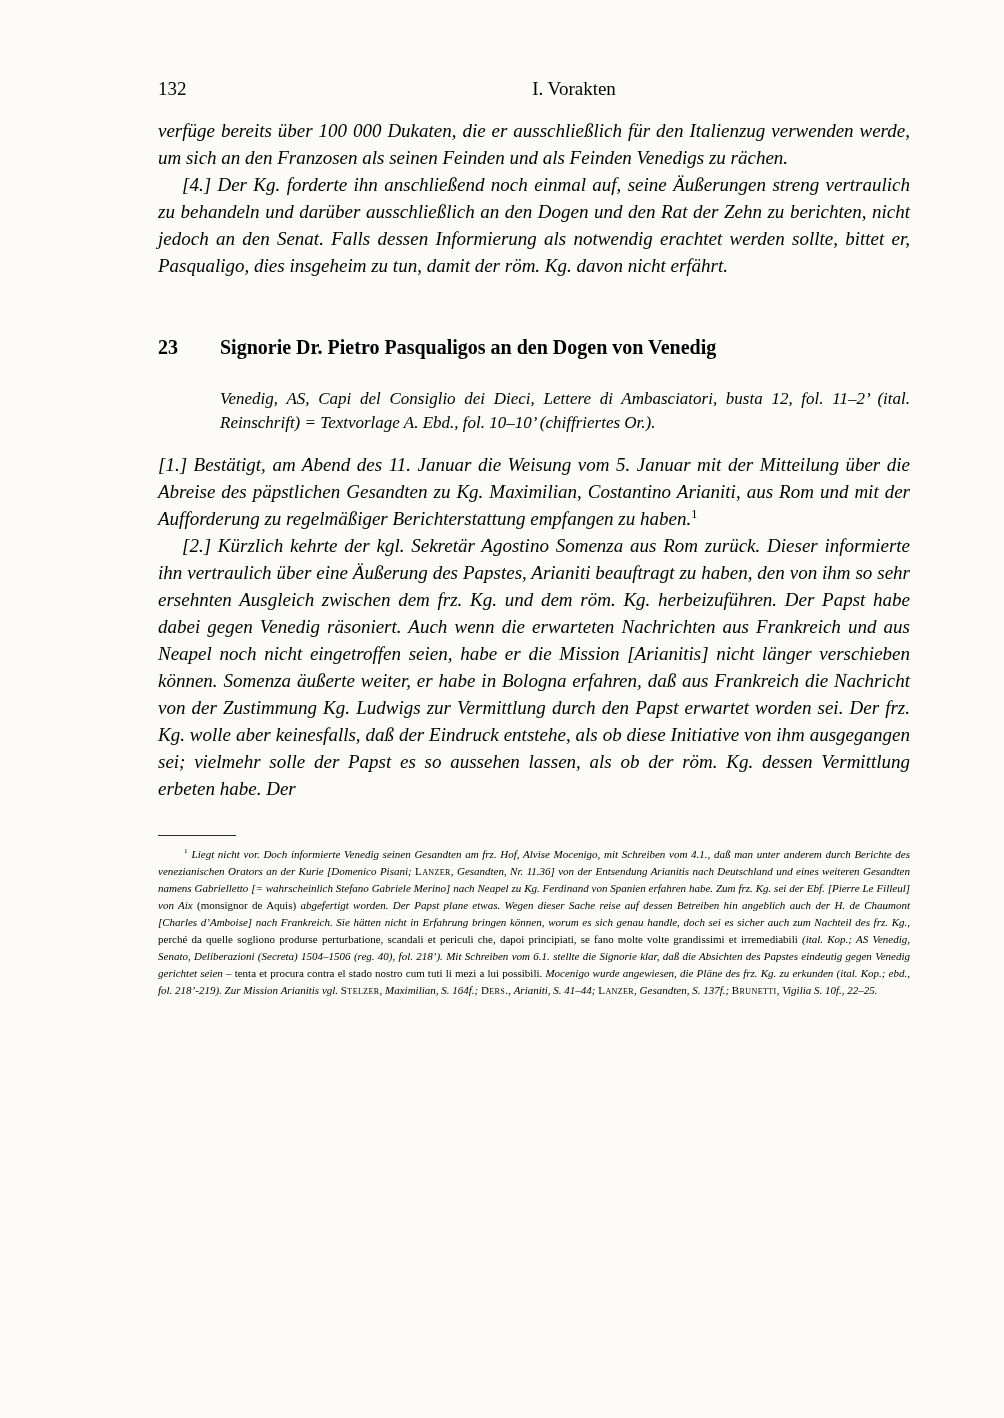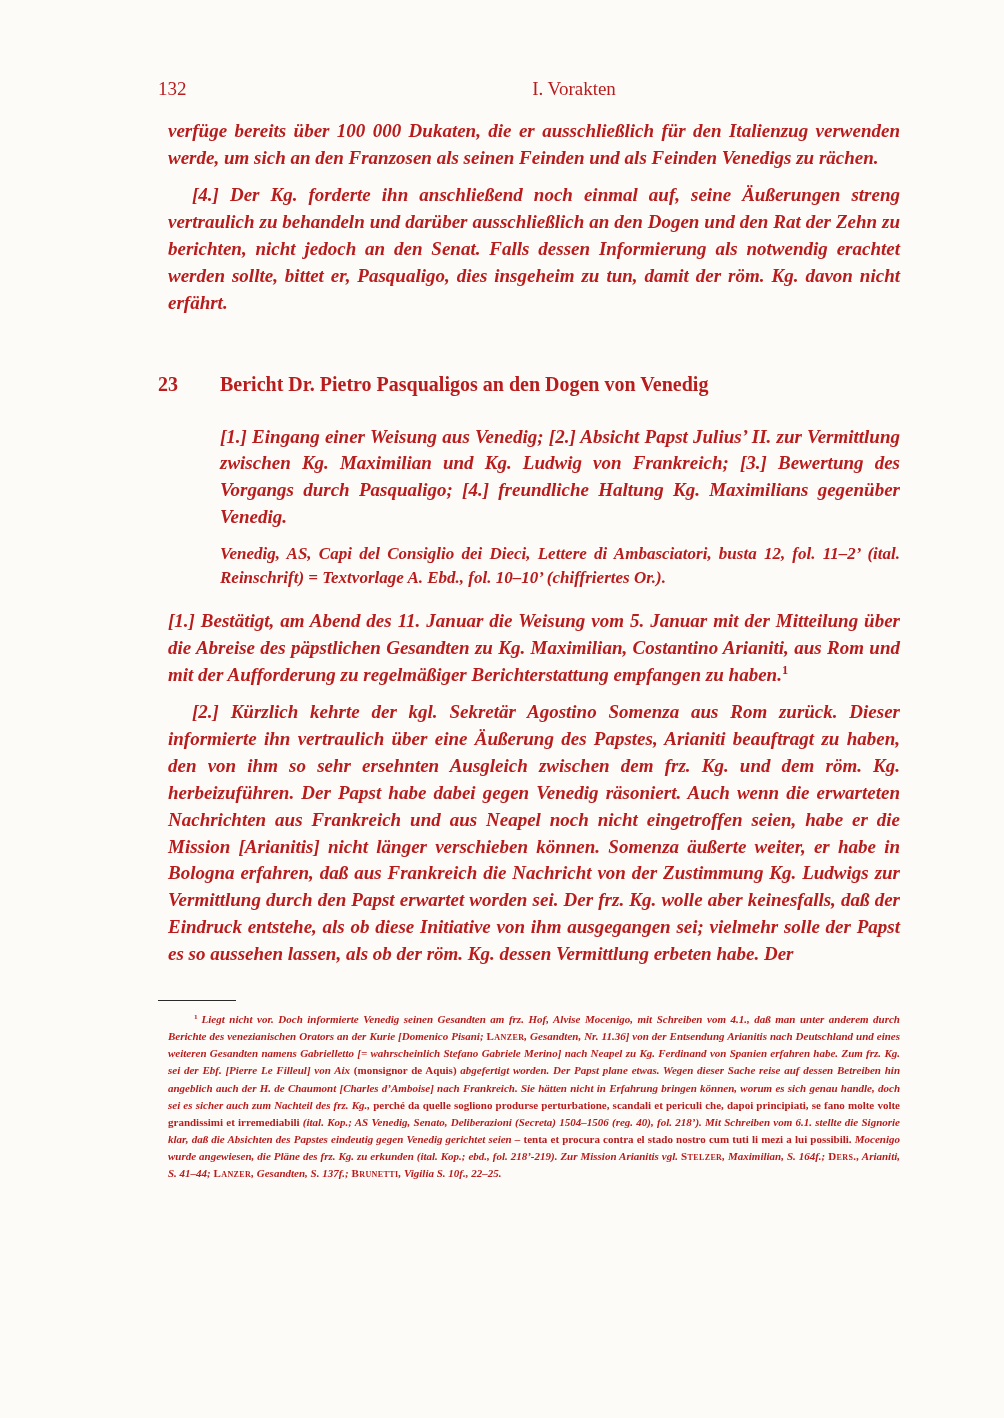--- a/index.html
+++ b/index.html
@@ -2,21 +2,21 @@
 <html><head>
 <meta charset="utf-8">
 <style>
   html, body { margin: 0; padding: 0; background: #e8e6e1; }
   .page {
     position: relative;
     width: 1004px;
     height: 1418px;
     margin: 0 auto;
     background: #fcfbf8;
-    color: #b91c1c;
+    color: #000000;
     font-family: "Liberation Serif", "DejaVu Serif", serif;
     overflow: hidden;
     box-sizing: border-box;
   }
   .text-block {
     position: absolute;
     left: 158px;
     top: 0;
     width: 752px;
     padding-top: 78px;
@@ -24,21 +24,21 @@
   .running-header {
     position: relative;
     height: 26px;
     font-size: 19px;
     font-style: normal;
     margin-bottom: 14px;
   }
   .page-num { position: absolute; left: 0; top: 0; }
   .running-head { position: absolute; left: 50%; transform: translateX(-50%); top: 0; margin-left: 40px; }
 
-  p { margin: 10px; font-weight: bold; }
+  p { margin: 0; }
   .body-para {
     font-size: 19px;
     line-height: 1.42;
     font-style: italic;
     text-align: justify;
     text-indent: 24px;
   }
   .no-indent { text-indent: 0; }
 
   .entry-heading {
@@ -111,24 +111,23 @@
       <span class="page-num">132</span>
       <span class="running-head">I. Vorakten</span>
     </header>
 
     <p class="body-para no-indent">verfüge bereits über 100 000 Dukaten, die er ausschließlich für den Italienzug verwenden werde, um sich an den Franzosen als seinen Feinden und als Feinden Venedigs zu rächen.</p>
 
     <p class="body-para">[4.] Der Kg. forderte ihn anschließend noch einmal auf, seine Äußerungen streng vertraulich zu behandeln und darüber ausschließlich an den Dogen und den Rat der Zehn zu berichten, nicht jedoch an den Senat. Falls dessen Informierung als notwendig erachtet werden sollte, bittet er, Pasqualigo, dies insgeheim zu tun, damit der röm. Kg. davon nicht erfährt.</p>
 
     <div class="entry-heading">
       <span class="entry-num">23</span>
-      <span class="entry-title">Bericht Dr. Pietro Pasqualigos an den Dogen von Venedig</span>
+      <span class="entry-title">Signorie Dr. Pietro Pasqualigos an den Dogen von Venedig</span>
     </div>
 
-    <p class="summary">[1.] Eingang einer Weisung aus Venedig; [2.] Absicht Papst Julius’ II. zur Vermittlung zwischen Kg. Maximilian und Kg. Ludwig von Frankreich; [3.] Bewertung des Vorgangs durch Pasqualigo; [4.] freundliche Haltung Kg. Maximilians gegenüber Venedig.</p>
 
 
     <p class="source">Venedig, AS, Capi del Consiglio dei Dieci, Lettere di Ambasciatori, busta 12, fol. 11–2’ (ital. Reinschrift) = Textvorlage A. Ebd., fol. 10–10’ (chiffriertes Or.).</p>
 
     <p class="body-para no-indent"><span>[1.] Bestätigt, am Abend des 11. Januar die Weisung vom 5. Januar mit der Mitteilung über die Abreise des päpstlichen Gesandten zu Kg. Maximilian, Costantino Arianiti, aus Rom und mit der Aufforderung zu regelmäßiger Berichterstattung empfangen zu haben.</span><sup class="fn-ref">1</sup></p>
 
     <p class="body-para">[2.] Kürzlich kehrte der kgl. Sekretär Agostino Somenza aus Rom zurück. Dieser informierte ihn vertraulich über eine Äußerung des Papstes, Arianiti beauftragt zu haben, den von ihm so sehr ersehnten Ausgleich zwischen dem frz. Kg. und dem röm. Kg. herbeizuführen. Der Papst habe dabei gegen Venedig räsoniert. Auch wenn die erwarteten Nachrichten aus Frankreich und aus Neapel noch nicht eingetroffen seien, habe er die Mission [Arianitis] nicht länger verschieben können. Somenza äußerte weiter, er habe in Bologna erfahren, daß aus Frankreich die Nachricht von der Zustimmung Kg. Ludwigs zur Vermittlung durch den Papst erwartet worden sei. Der frz. Kg. wolle aber keinesfalls, daß der Eindruck entstehe, als ob diese Initiative von ihm ausgegangen sei; vielmehr solle der Papst es so aussehen lassen, als ob der röm. Kg. dessen Vermittlung erbeten habe. Der</p>
 
     <div class="footnote-rule"></div>
 

